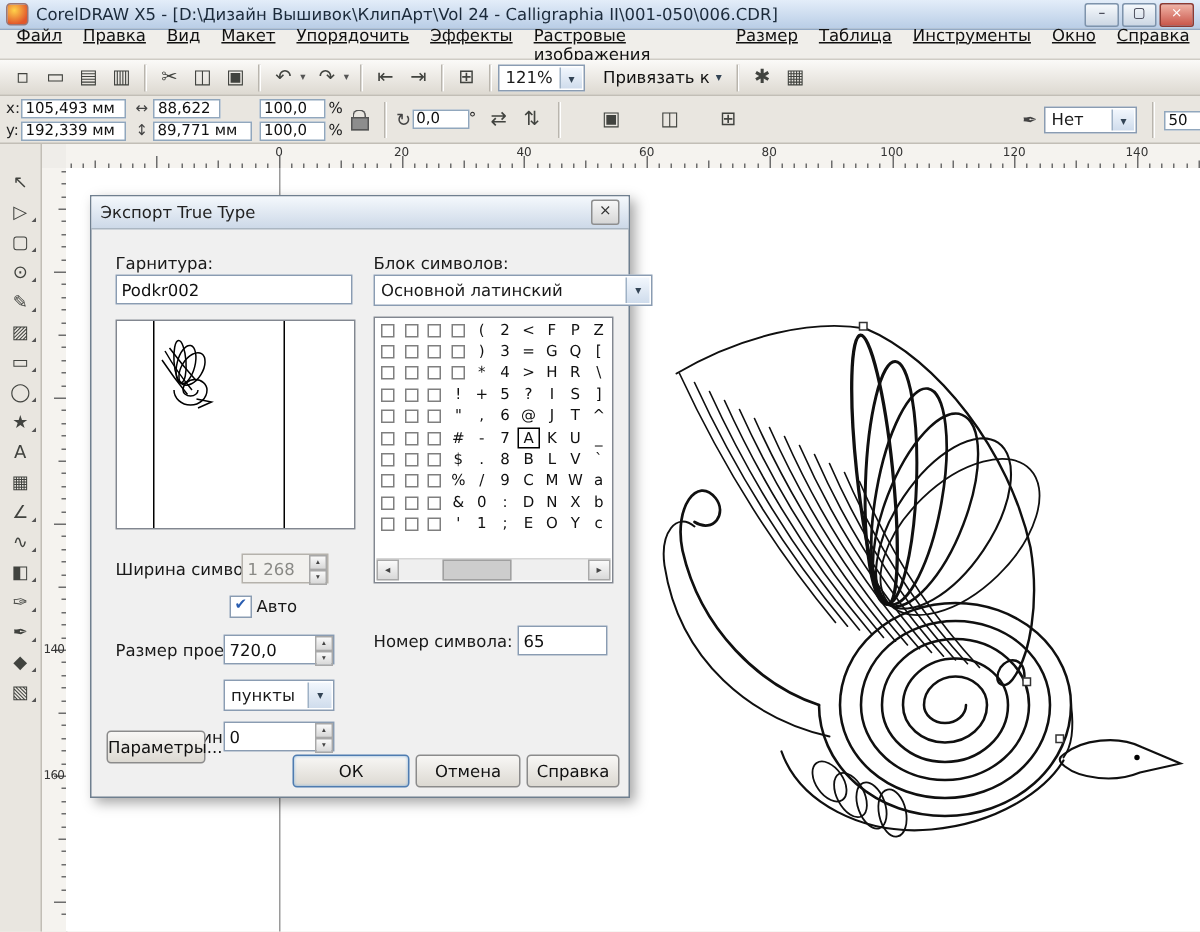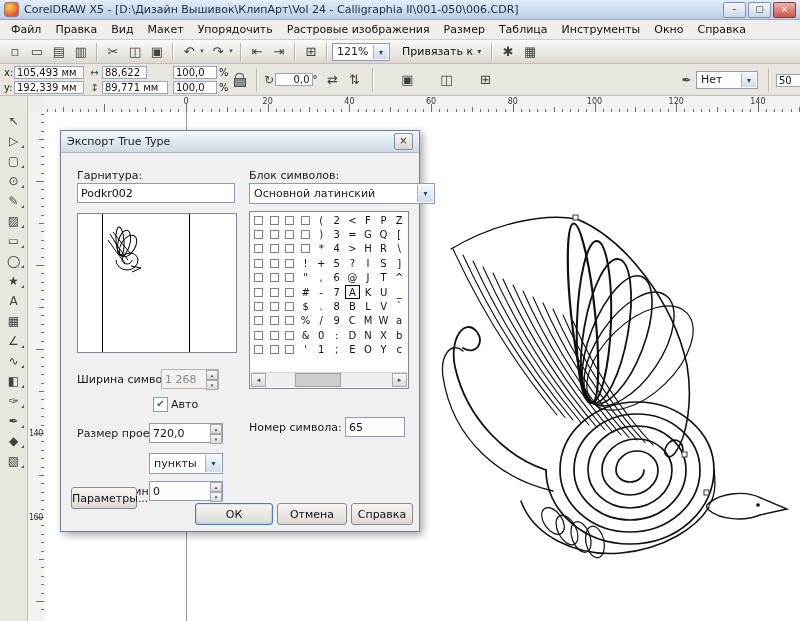--- a/index.html
+++ b/index.html
@@ -11,21 +11,21 @@
   .app-icon{width:13px;height:13px;border-radius:3px;margin-right:5px;
     background:radial-gradient(circle at 35% 30%,#ffd24a,#e2572b 75%);border:1px solid #977;}
   #title-text{font-size:11px;color:#1b2a3a;white-space:nowrap;overflow:hidden;flex:1;}
   .winbtns{display:flex;gap:2px;}
   .winbtn{width:21px;height:14px;border:1px solid #7e93ab;border-radius:2px;
     background:linear-gradient(#f6f9fc,#ccd7e4);font-size:9px;line-height:13px;text-align:center;color:#223;}
   .winbtn.close{background:linear-gradient(#f0b3a6,#c9564a);color:#fff;border-color:#8d3a32;}
   
   #menubar{position:absolute;left:0;top:20px;width:800px;height:20px;background:#f0eeea;
     border-bottom:1px solid #cfccc5;display:flex;align-items:center;padding-left:4px;box-sizing:border-box;}
-  .menu-item{padding:2px 7px;color:#111;}
+  .menu-item{padding:2px 7px;color:#111;text-decoration:underline;}
   
   #toolbar{position:absolute;left:0;top:40px;width:800px;height:24px;
     background:linear-gradient(#fbfaf8,#ddd9d1);border-bottom:1px solid #c2beb6;
     display:flex;align-items:center;padding-left:4px;box-sizing:border-box;}
   .tb-btn{min-width:20px;height:20px;line-height:19px;text-align:center;font-size:13px;color:#41433f;margin:0 1px;border-radius:2px;}
   .tb-btn.tb-small{min-width:8px;font-size:7px;color:#555;margin-left:-2px;}
   .tb-sep{width:1px;height:18px;background:#b9b5ad;margin:0 4px;border-right:1px solid #fff;}
   .combo{position:relative;background:#fff;border:1px solid #8a9cb2;height:18px;box-sizing:border-box;
     font-size:11px;padding:1px 18px 0 4px;}
   .combo .arrowbtn{position:absolute;right:1px;top:1px;bottom:1px;width:14px;
@@ -122,20 +122,21 @@
   </div>
 </div>
 
 <div id="menubar">
     <span id="menu-items" style="display:flex">
       <span class="menu-item">Файл</span>
       <span class="menu-item">Правка</span>
       <span class="menu-item">Вид</span>
       <span class="menu-item">Макет</span>
       <span class="menu-item">Упорядочить</span>
+      <span class="menu-item">Эффекты</span>
       <span class="menu-item">Растровые изображения</span>
       <span class="menu-item">Размер</span>
       <span class="menu-item">Таблица</span>
       <span class="menu-item">Инструменты</span>
       <span class="menu-item">Окно</span>
       <span class="menu-item">Справка</span>
     </span>
   </div>
 
 <div id="toolbar">
@@ -205,21 +206,21 @@
         <input class="fld" style="width: 44px;" value="100,0">
       <span style="font-size:10px">%</span>
       </div>
   </div>
   <div class="lockwrap">
     <div class="lock-sh"></div>
     <div class="lock-bd"></div>
   </div>
   <div class="pb-sep"></div>
   <span class="pb-ic" style="font-size:12px">↻</span>
-  <input class="fld" style="width: 38px; text-align: right;" value="0,0">
+  <input class="fld" style="width: 38px;" value="0,0">
   <span style="font-size:10px;margin-right:4px">°</span>
   <div class="tb-btn">⇄</div>
   <div class="tb-btn">⇅</div>
   <div class="pb-sep"></div>
   <div class="tb-btn" style="margin-left:18px">▣</div>
   <div class="tb-btn" style="margin-left:18px">◫</div>
   <div class="tb-btn" style="margin-left:18px">⊞</div>
   <div id="pb-right">
     <span class="pb-ic" style="font-size:12px">✒</span>
     <div class="combo" style="width:62px;margin:0 4px">

